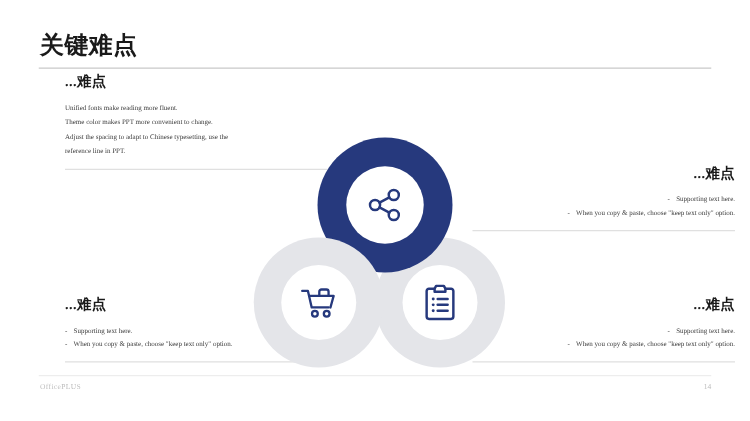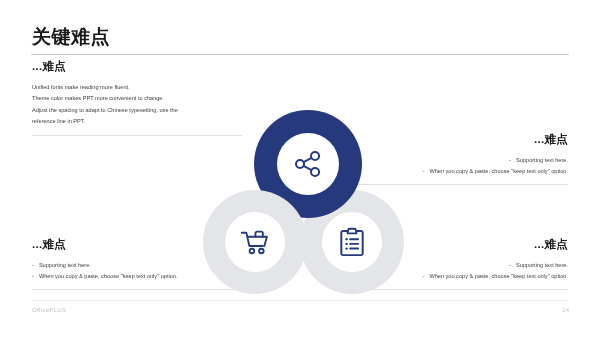--- a/index.html
+++ b/index.html
@@ -9,20 +9,21 @@
   }
   body {
     font-family: "Liberation Sans", "DejaVu Sans", sans-serif;
   }
   .slide {
     position: relative;
     width: 600px;
     height: 337px;
     background: #ffffff;
     overflow: hidden;
+    font-family: Liberation Serif, serif;
   }
 
   
   .title {
     position: absolute;
     left: 32px;
     top: 27px;
     font-size: 19px;
     font-weight: bold;
     color: #1a1a1a;
@@ -32,21 +33,21 @@
   .title-rule {
     position: absolute;
     left: 31px;
     top: 54px;
     width: 538px;
     height: 1px;
     background: #c9c9c9;
   }
 
   
-  .block { position: absolute; }
+  .block { position: absolute; margin-left: 20px; }
   .block-heading {
     font-size: 11.5px;
     font-weight: bold;
     color: #1a1a1a;
     line-height: 1.2;
     margin: 0 0 8px 0;
     letter-spacing: 0.3px;
   }
   .para-line {
     font-size: 5.6px;

